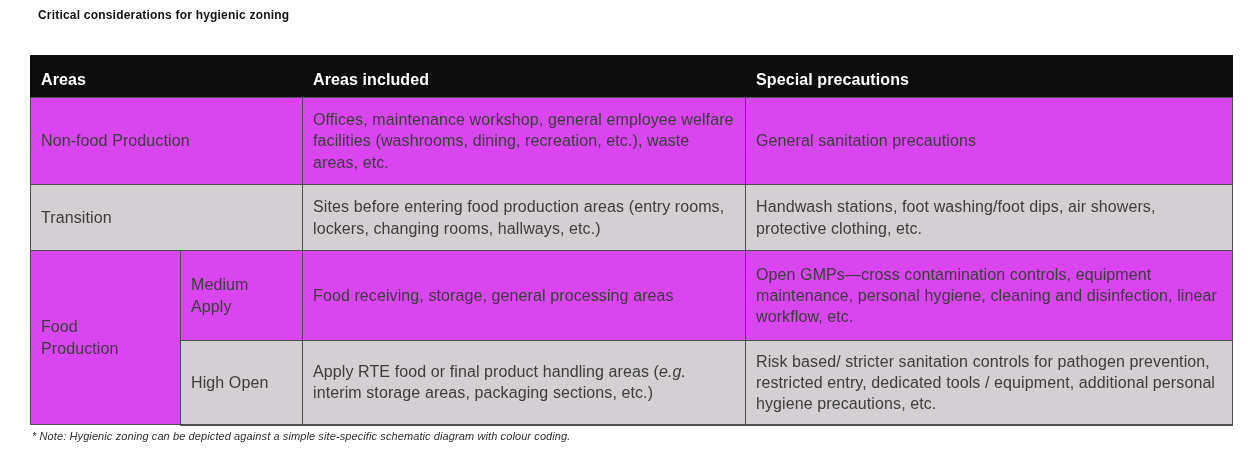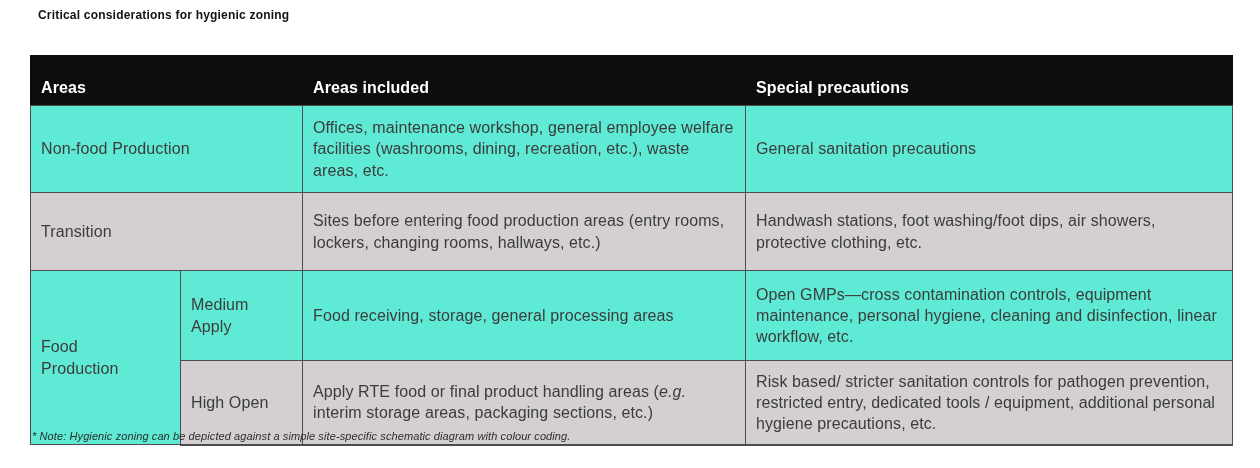--- a/index.html
+++ b/index.html
@@ -40,30 +40,30 @@
     vertical-align: middle;
     letter-spacing: 0.1px;
     overflow: hidden;
   }
   .zoning-table thead th {
     background: #0d0d0d;
     color: #ffffff;
     text-align: left;
     font-weight: bold;
     height: 28px;
-    padding-top: 18px;
+    padding-top: 10px;
     padding-bottom: 3px;
     border-color: #0d0d0d;
     border-bottom-color: #4d4d4d;
   }
   .row-1 { height: 87px; }
-  .row-2 { height: 78px; }
+  .row-2 { height: 66px; }
   .row-3 { height: 90px; }
   .row-4 { height: 84px; }
-  .bg-light  { background: #5eead4; }
+  .bg-light  { background: #d946ef; }
   .bg-shaded { background: #d3cfd2; }
   .prewrap { white-space: pre-line; }
   .row-4 td { border-bottom-width: 2px; }
   .italic { font-style: italic; }
   .footnote {
     position: absolute;
     left: 32px;
     top: 430px;
     font-style: italic;
     font-size: 11px;

